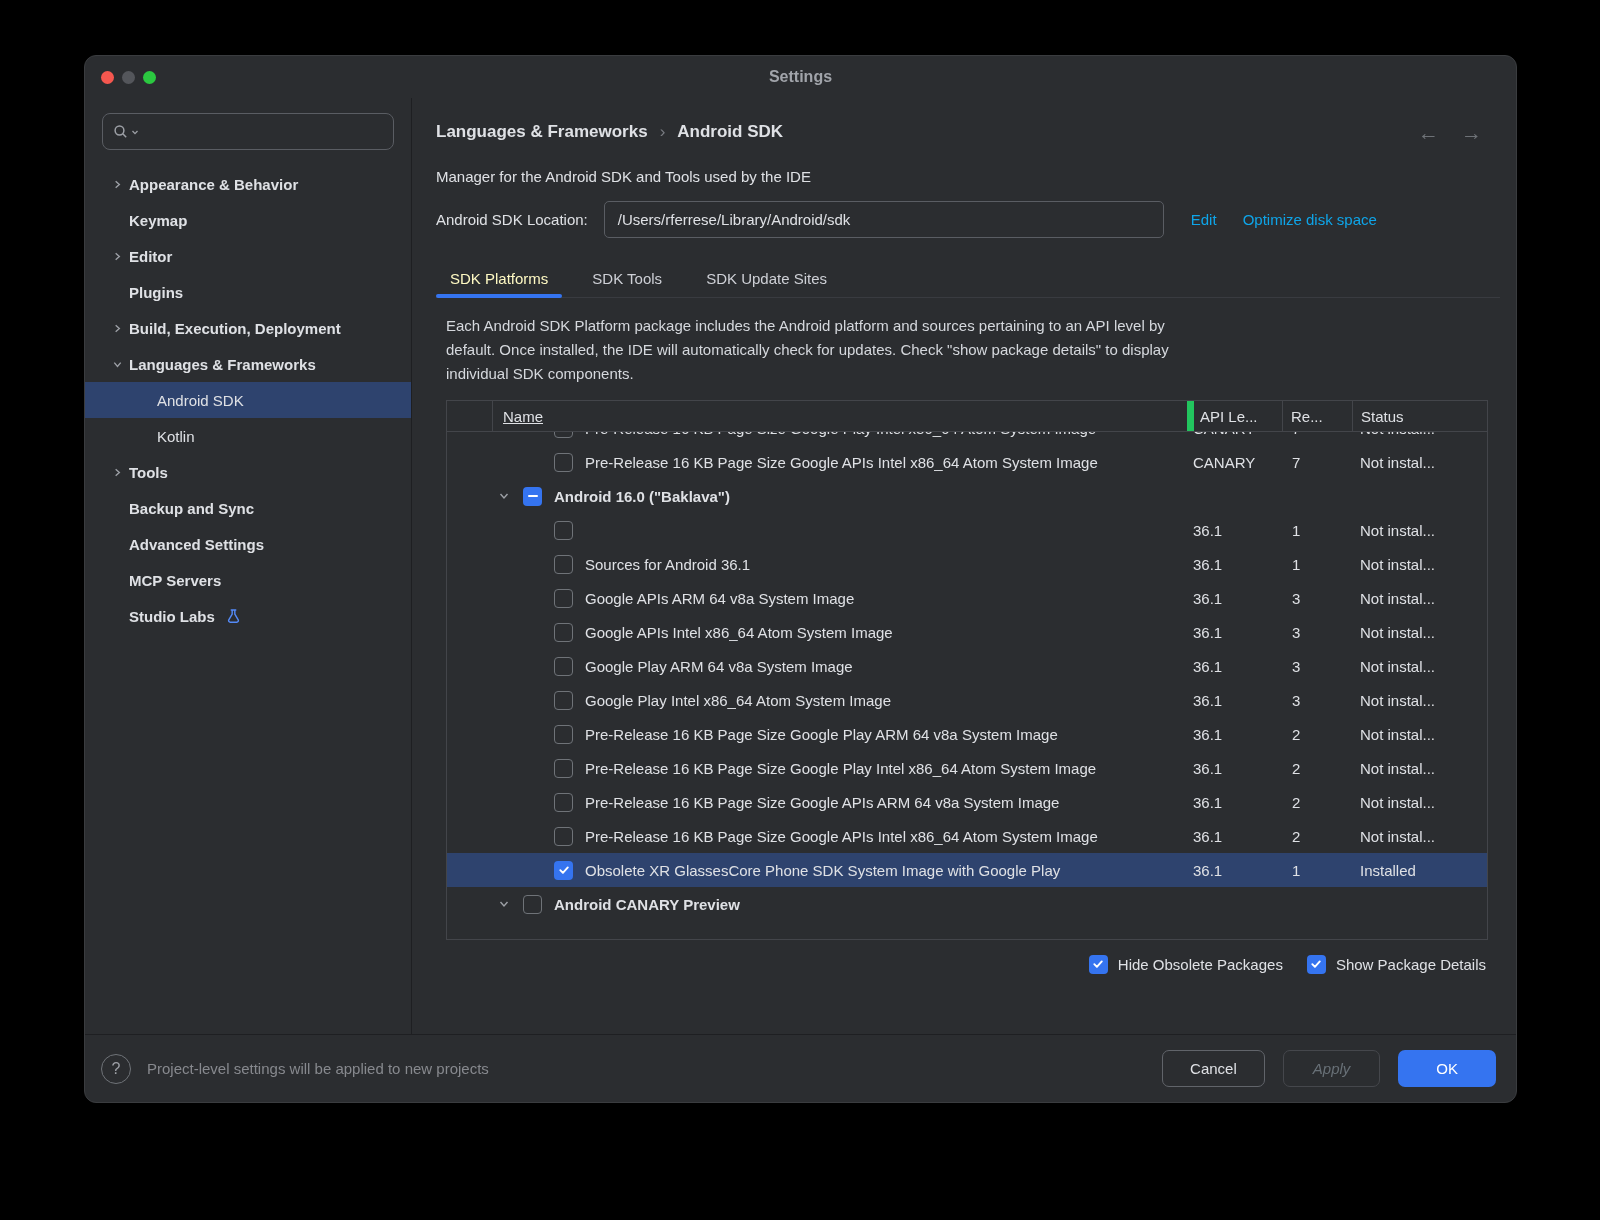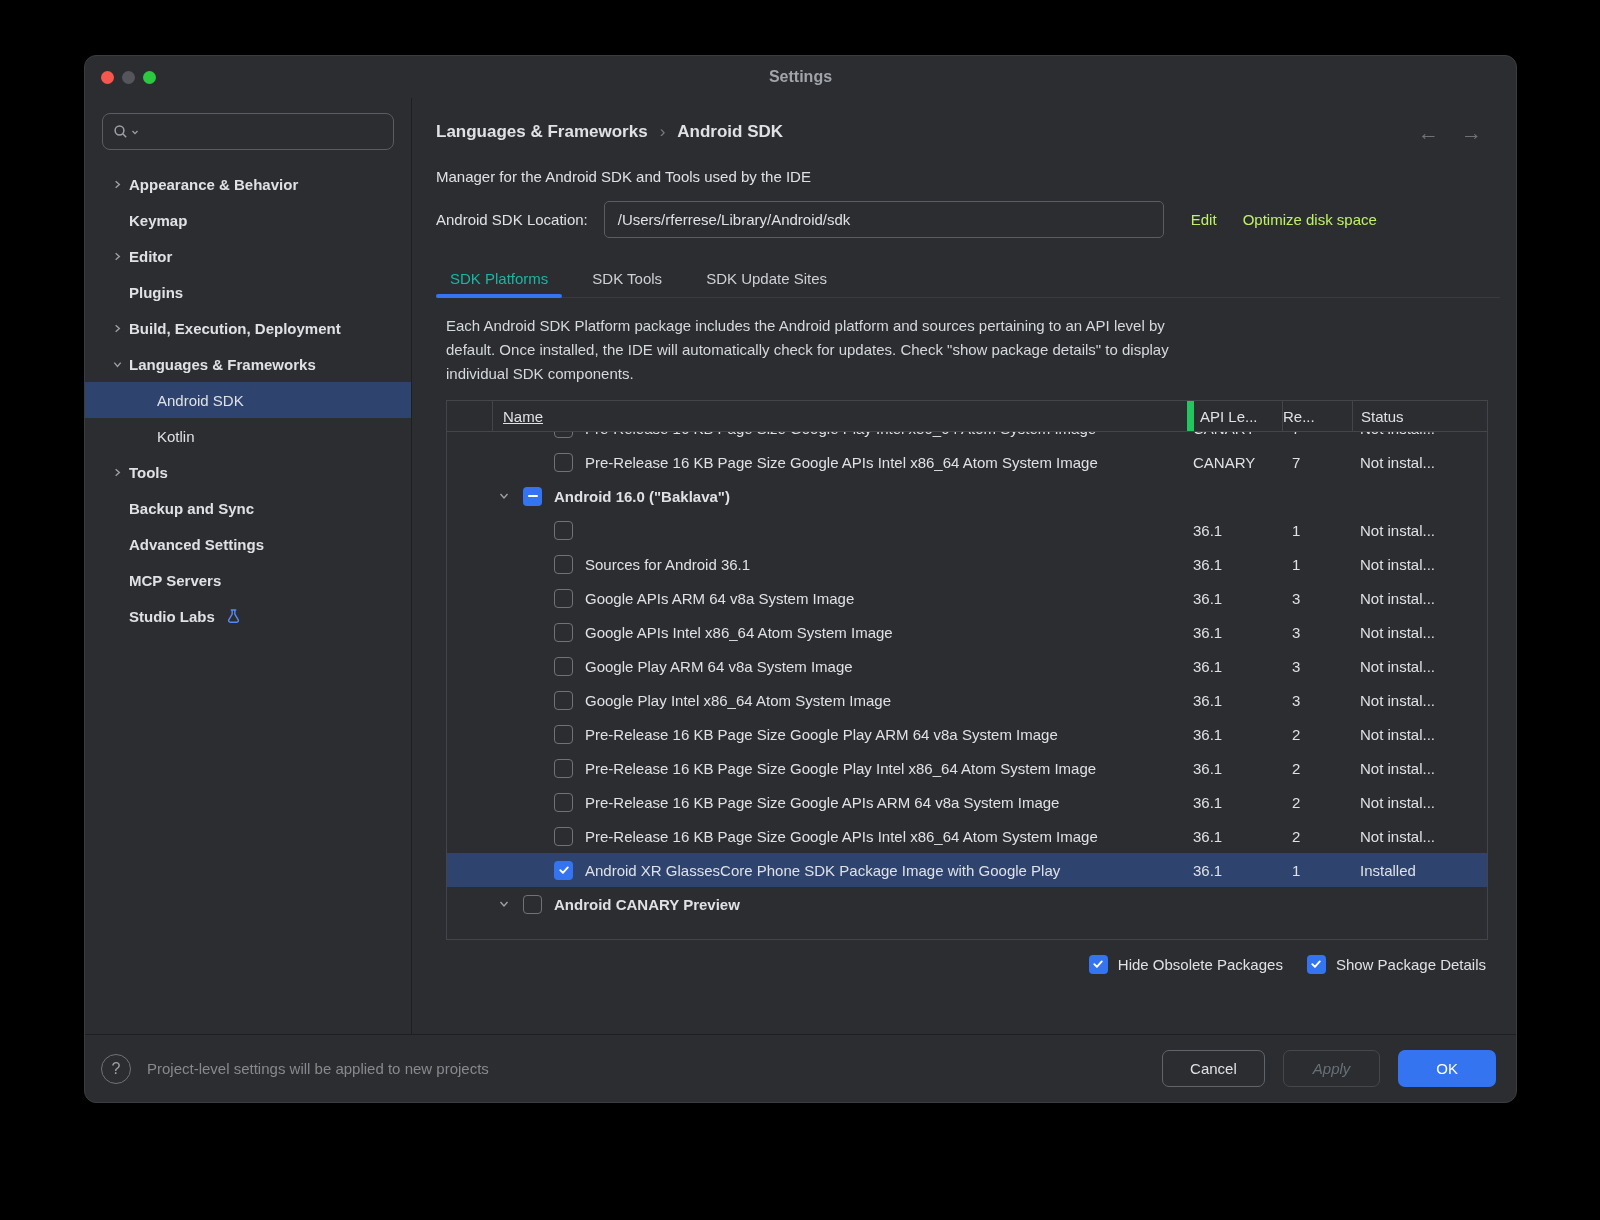--- a/index.html
+++ b/index.html
@@ -31,38 +31,38 @@
   .main{flex:1;padding:0 16px 0 24px;min-width:0;overflow:hidden;}
   .crumbrow{margin-top:20px;height:28px;display:flex;align-items:center;justify-content:space-between;}
   .crumbs{display:flex;align-items:center;gap:12px;font-size:17px;font-weight:700;color:#DFE1E5;}
   .crumbs .sep{color:#797C82;font-weight:400;font-size:17px;}
   .navarrows{display:flex;gap:22px;margin-right:18px;color:#6E7277;font-size:21px;}
   .navarrows span{cursor:default;line-height:1;}
   .subtitle{margin:22px 0 0 0;font-size:15px;color:#DFE1E5;}
   .locrow{margin-top:16px;display:flex;align-items:center;}
   .locrow label{font-size:15px;color:#DFE1E5;flex:none;}
   .locinput{margin-left:16px;width:560px;height:37px;border:1px solid #5A5D63;border-radius:5px;display:flex;align-items:center;padding:0 13px;font-size:15px;color:#DFE1E5;background:transparent;}
-  .link{color:#bef264;font-size:15px;text-decoration:none;cursor:pointer;}
+  .link{color:#0ea5e9;font-size:15px;text-decoration:none;cursor:pointer;}
   .locrow .link1{margin-left:27px;}
   .locrow .link2{margin-left:26px;}
   
   .tabs{margin-top:22px;height:38px;display:flex;gap:16px;border-bottom:1px solid #393B40;}
   .tab{position:relative;padding:0 14px;display:flex;align-items:center;font-size:15px;color:#CED0D6;cursor:default;}
-  .tab.active{color:#14b8a6;}
+  .tab.active{color:#fef9c3;}
   .tab.active::after{content:"";position:absolute;left:0;right:0;bottom:-1px;height:4px;border-radius:3px;background:#3574F0;}
   
   .desc{margin:16px 0 0 10px;font-size:15px;line-height:24px;color:#D5D8DD;}
   
   .tbl{margin:14px 0 0 10px;width:1042px;height:540px;border:1px solid #43454A;overflow:hidden;background:#2B2D30;}
   .thead{height:31px;display:flex;align-items:center;border-bottom:1px solid #43454A;color:#DFE1E5;font-size:15px;}
   .thead .hc{height:100%;display:flex;align-items:center;}
   .hc.gut{width:45px;flex:none;}
   .hc.hname{width:695px;flex:none;border-left:1px solid #43454A;padding-left:10px;text-decoration:underline;}
   .hc.hapi{width:95px;flex:none;border-left:7px solid #22c55e;padding-left:6px;}
-  .hc.hrev{width:70px;flex:none;border-left:1px solid #43454A;}
+  .hc.hrev{width:70px;flex:none;border-left:1px solid #43454A;padding-left:8px;}
   .hc.hstat{flex:1;border-left:1px solid #43454A;padding-left:8px;}
   .trow{height:34px;display:flex;align-items:center;font-size:15px;color:#DFE1E5;}
   .trow.sel{background:#2E436E;}
   .c-gut{width:45px;flex:none;}
   .c-name{width:695px;flex:none;display:flex;align-items:center;overflow:hidden;white-space:nowrap;}
   .c-api{width:95px;flex:none;padding-left:6px;}
   .c-rev{width:70px;flex:none;padding-left:10px;}
   .c-stat{flex:1;padding-left:8px;overflow:hidden;white-space:nowrap;}
   .c-name .nm{overflow:hidden;white-space:nowrap;flex:1;}
   .item-ind{margin-left:62px;margin-right:12px;}
@@ -396,21 +396,21 @@
           </div>
 
           <div class="trow sel">
             <div class="c-gut"></div>
             <div class="c-name">
               <span class="cb on item-ind">
                   <svg width="12" height="12" viewBox="0 0 12 12">
                     <path d="M2.3 6.2 L4.9 8.8 L9.8 3.4" fill="none" stroke="#fff" stroke-width="1.9" stroke-linecap="round" stroke-linejoin="round"></path>
                   </svg>
                 </span>
-              <span class="nm">Android XR GlassesCore Phone SDK Package Image with Google Play</span>
+              <span class="nm">Obsolete XR GlassesCore Phone SDK System Image with Google Play</span>
             </div>
             <div class="c-api">36.1</div>
             <div class="c-rev">1</div>
             <div class="c-stat">Installed</div>
           </div>
 
           <div class="trow grp">
             <div class="c-gut"></div>
             <div class="c-name">
               <span class="grp-chev">

